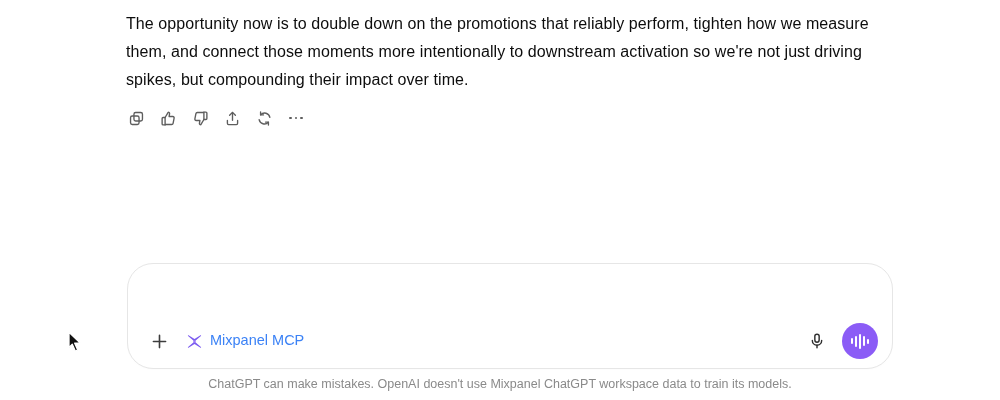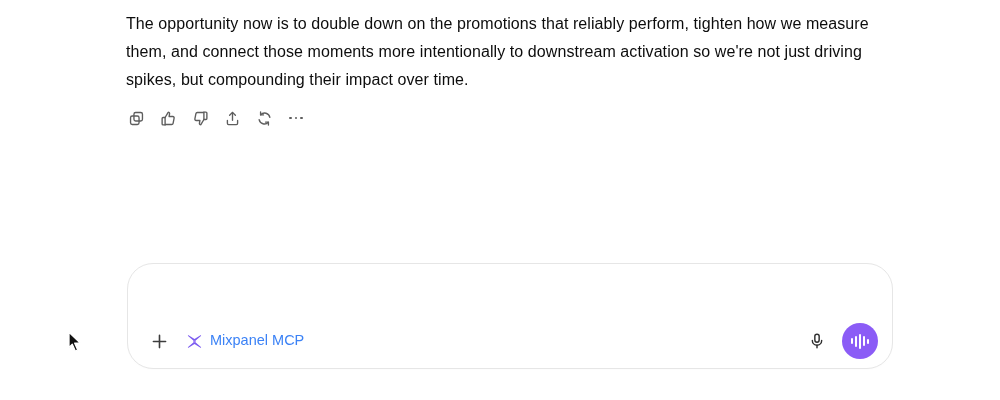--- a/index.html
+++ b/index.html
@@ -326,20 +326,21 @@
             <i></i>
             <i></i>
             <i></i>
             <i></i>
         </span>
       </button>
 
     </div>
   </div>
 
+  <div class="footer-note">ChatGPT can make mistakes. OpenAI doesn't use Mixpanel ChatGPT workspace data to train its models.</div>
 
   <span class="cursor">
     <svg width="18" height="24" viewBox="0 0 18 24">
       <path d="M3 2.2 14.2 13.1H8.6l3.1 6.9-2.4 1.1-3-6.9-3.3 3.2z" fill="#111111" stroke="#ffffff" stroke-width="1.3" stroke-linejoin="round"></path>
     </svg>
   </span>
 
 </div>
 
 </body></html>

